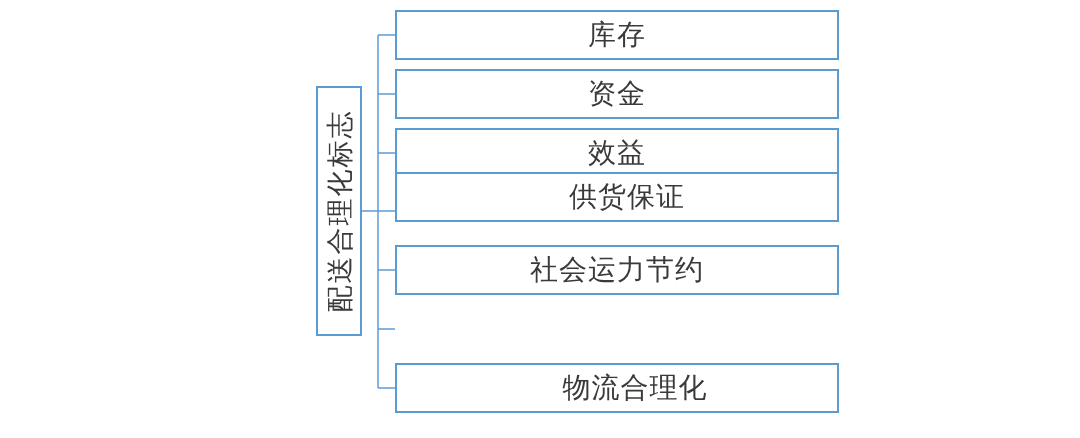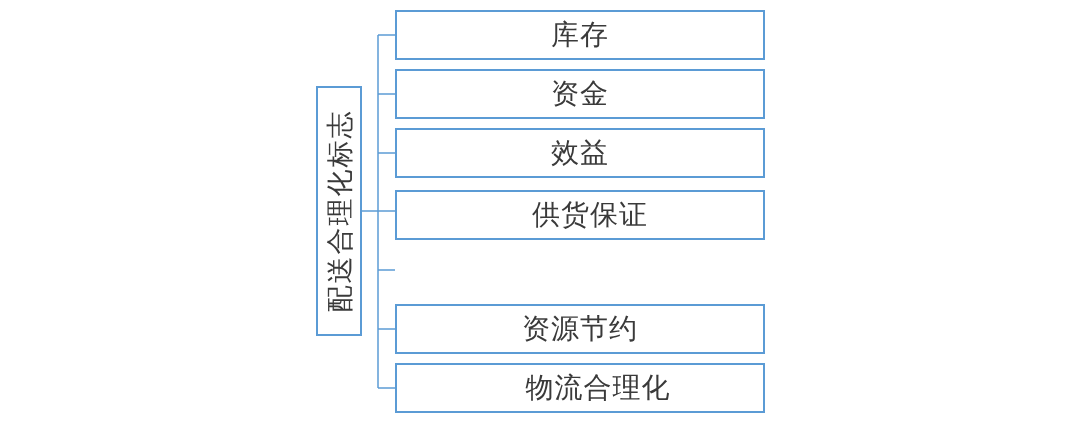--- a/index.html
+++ b/index.html
@@ -39,28 +39,28 @@
     width: 46px; height: 250px;
   }
   .root-node .vertical-label {
     transform: rotate(-90deg);
     white-space: nowrap;
     font-size: 27px;
     letter-spacing: 2px;
   }
   .branch-node {
     left: 395px;
-    width: 370px; height: 50px;
+    width: 444px; height: 50px;
     font-size: 28px;
     letter-spacing: 1px;
   }
   .branch-0 { top: 10px; }
   .branch-1 { top: 69px; align-items: center; }
   .branch-2 { top: 128px; }
-  .branch-3 { top: 190px; padding-left: 20px; }
+  .branch-3 { top: 172px; padding-left: 20px; }
   .branch-4 { top: 245px; }
   .branch-5 { top: 304px; }
   .branch-6 { top: 363px; padding-left: 36px; }
 </style>
 </head>
 <body>
 
 <div class="canvas">
 
   <svg class="connectors" viewBox="0 0 1080 438" xmlns="http://www.w3.org/2000/svg">
@@ -87,20 +87,20 @@
   </div>
   <div class="node branch-node branch-1">
     <span>资金</span>
   </div>
   <div class="node branch-node branch-2">
     <span>效益</span>
   </div>
   <div class="node branch-node branch-3">
     <span>供货保证</span>
   </div>
-  <div class="node branch-node branch-5">
-    <span>资源节约</span>
+  <div class="node branch-node branch-4">
+    <span>社会运力节约</span>
   </div>
   <div class="node branch-node branch-6">
     <span>物流合理化</span>
   </div>
 
 </div>
 
 </body></html>

